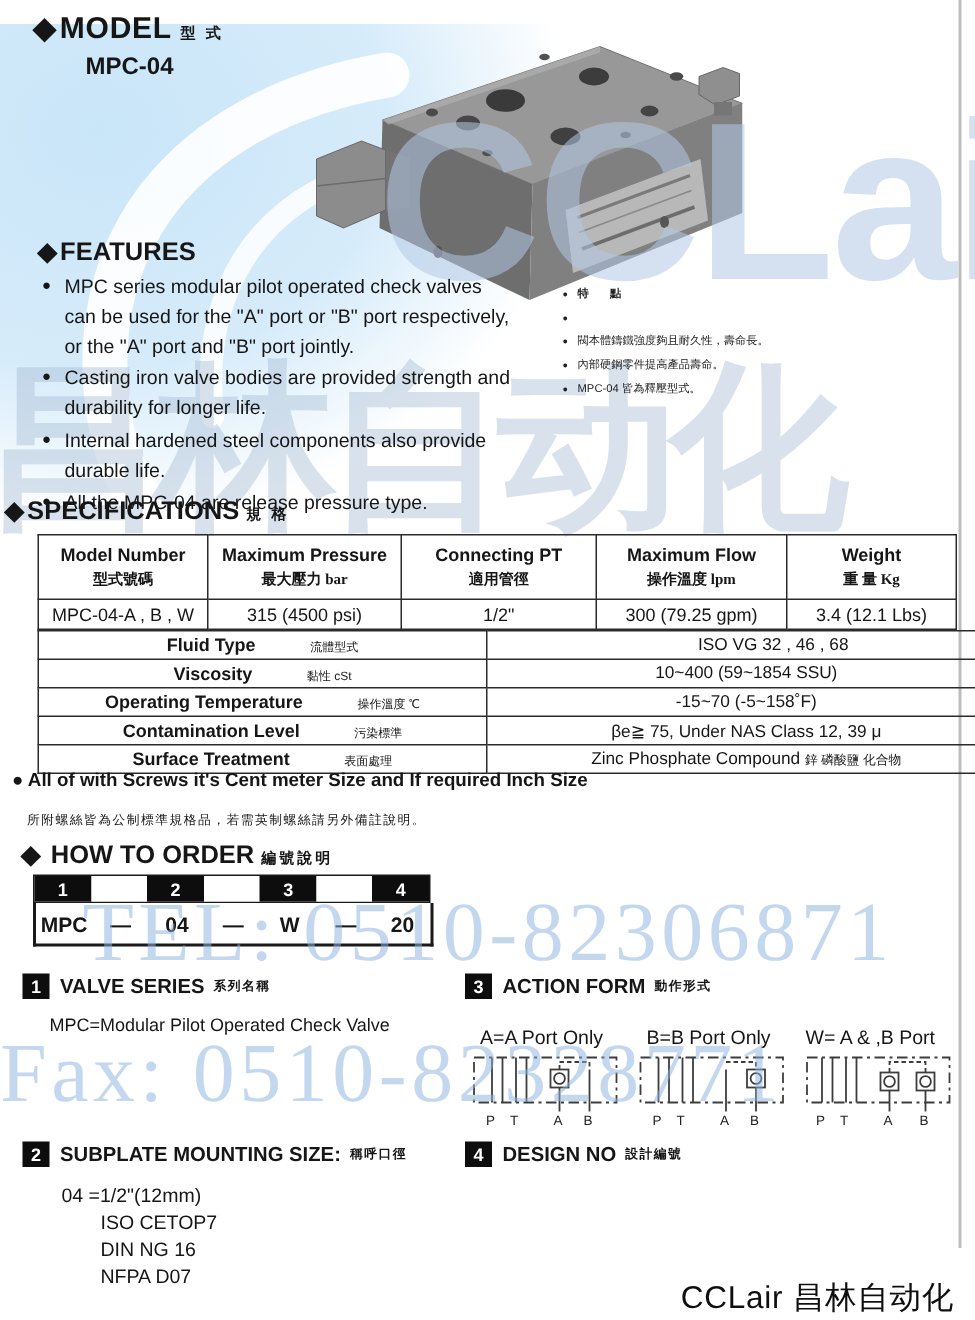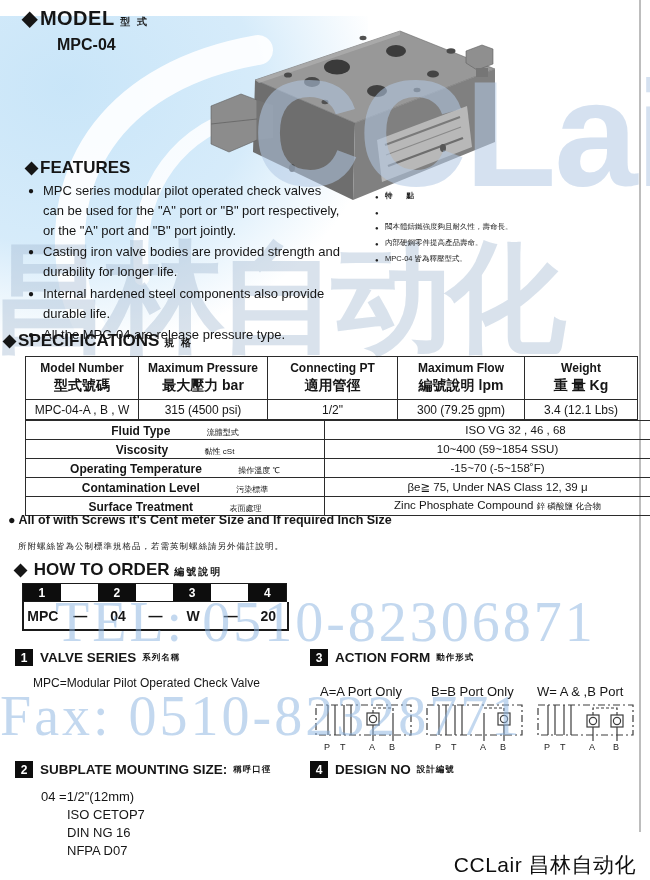--- a/index.html
+++ b/index.html
@@ -31,21 +31,21 @@
   .feat .blt{width:15px;flex:0 0 15px;font-size:10px;padding-top:2px;}
   .cn-feats{width:290px;font-size:7.5px;line-height:2.1;color:#222;}
   .cn-feats .cfi{display:flex;}
   .cn-feats .blt{width:10px;flex:0 0 10px;font-size:6px;padding-top:3px;}
   .cn-feats .cfh{font-weight:bold;letter-spacing:6px;}
 
   
   table.spec{border-collapse:collapse;table-layout:fixed;}
   table.spec td,table.spec th{border:1px solid #2b2b2b;padding:0;text-align:center;vertical-align:middle;}
   .spec .hen{font-weight:bold;font-size:12px;}
-  .spec .hcn{font-size:14px;margin-top:2px;}
+  .spec .hcn{font-size:10px;margin-top:2px;font-family:Liberation Serif, serif;}
   .spec .val{font-size:12px;}
   .spec .len{font-weight:bold;font-size:12px;}
   .spec .lcn{font-size:8px;margin-left:32px;}
   .spec .pv{font-size:11.5px;}
   .pv .vcn{font-size:8.5px;}
 
   
   .note-en{font-size:12.5px;font-weight:bold;}
   .note-cn{font-size:8.5px;margin-top:14px;margin-left:10px;letter-spacing:1px;}
 
@@ -185,21 +185,21 @@
       <th style="width:128px;">
             <div class="hen">Maximum Pressure</div>
             <div class="hcn">最大壓力  bar</div>
           </th>
       <th style="width:129px;">
             <div class="hen">Connecting PT</div>
             <div class="hcn">適用管徑</div>
           </th>
       <th style="width:126px;">
             <div class="hen">Maximum Flow</div>
-            <div class="hcn">編號說明  lpm</div>
+            <div class="hcn">操作溫度  lpm</div>
           </th>
       <th style="width:112px;">
             <div class="hen">Weight</div>
             <div class="hcn">重 量  Kg</div>
           </th>
     </tr>
     <tr style="height:20px;">
       <td class="val">MPC-04-A , B , W</td>
       <td class="val">315 (4500 psi)</td>
       <td class="val">1/2"</td>

